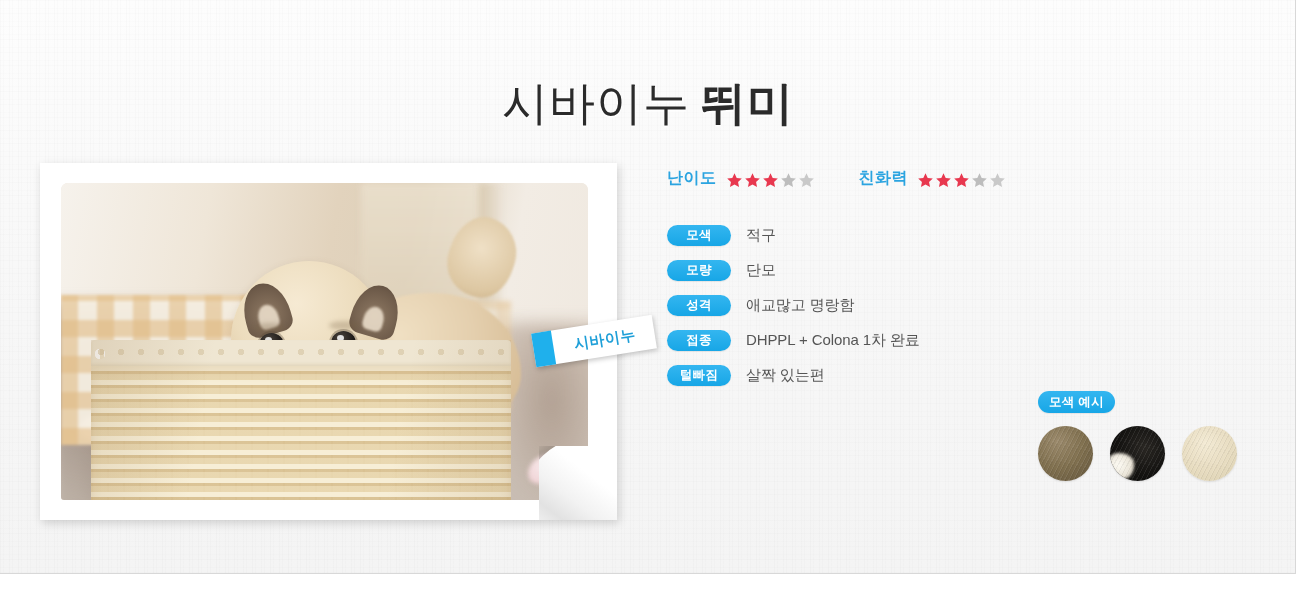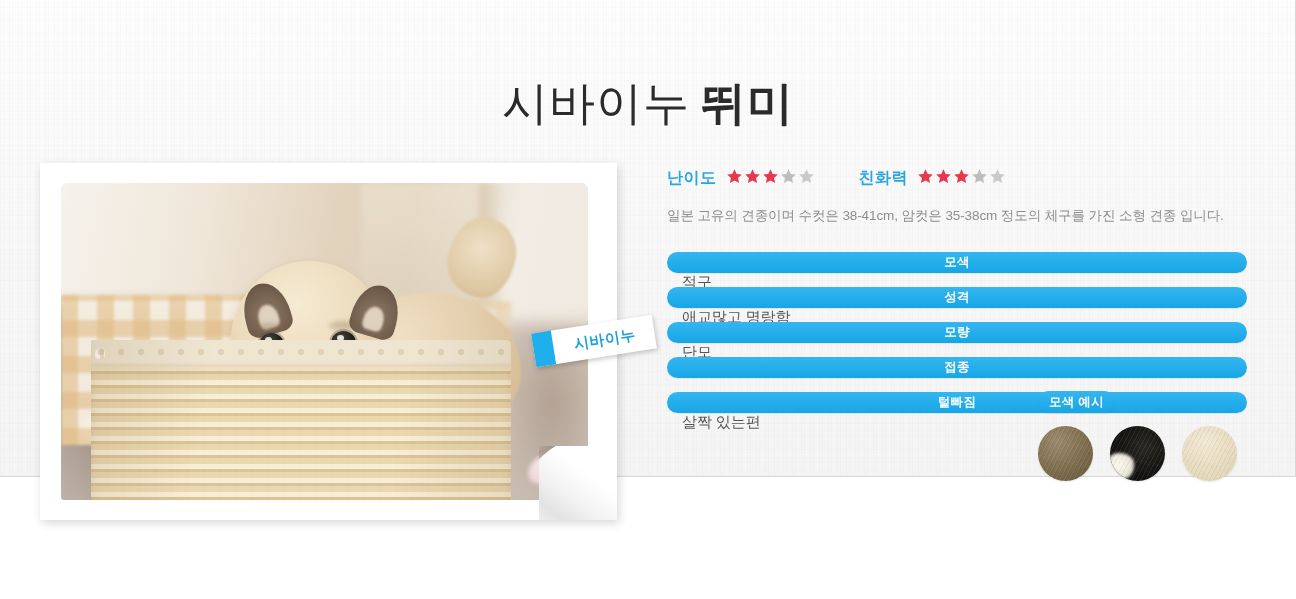--- a/index.html
+++ b/index.html
@@ -12,21 +12,21 @@
     height: 599px;
     overflow: hidden;
     font-family: "Liberation Sans", "DejaVu Sans", sans-serif;
     background: #ffffff;
   }
 
   
   .page {
     position: relative;
     width: 1296px;
-    height: 477px;
+    height: 574px;
     box-sizing: border-box;
     border-right: 1px solid #d8d8d8;
     border-bottom: 1px solid #d8d8d8;
     background-color: #fbfbfb;
     background-image:
       repeating-linear-gradient(90deg,
         rgba(0,0,0,0.016) 0px, rgba(0,0,0,0.016) 1px,
         rgba(255,255,255,0) 1px, rgba(255,255,255,0) 3px,
         rgba(0,0,0,0.010) 3px, rgba(0,0,0,0.010) 4px,
         rgba(255,255,255,0) 4px, rgba(255,255,255,0) 9px),
@@ -289,43 +289,43 @@
   }
 
   
   .info {
     position: absolute;
     left: 667px; top: 165px;
     width: 580px;
   }
 
   .ratings { display: flex; align-items: center; height: 26px; }
-  .rating-group { display: flex; align-items: flex-start; }
+  .rating-group { display: flex; align-items: flex-end; }
   .rating-group.second { margin-left: 44px; }
   .rating-label {
     font-size: 16px; font-weight: 700; color: #2ba4e0;
     letter-spacing: 0.5px; margin-right: 9px;
   }
   .stars { display: flex; align-items: center; gap: 1px; }
   .star { width: 17px; height: 17px; display: block; }
 
   .desc {
     margin-top: 15px;
     font-size: 13.5px;
     line-height: 19px;
     color: #8e8e8e;
     letter-spacing: -0.1px;
   }
   .desc-line { display: block; }
 
   .spec-list { margin-top: 27px; }
   .spec-row {
     display: flex;
+    align-items: center;
     height: 35px;
-    flex-direction: column;
   }
   .spec-badge {
     flex: 0 0 auto;
     min-width: 46px;
     height: 21px;
     padding: 0 9px;
     border-radius: 11px;
     background: linear-gradient(180deg, #34b6f0 0%, #17a6e6 100%);
     color: #ffffff;
     font-size: 12.5px;
@@ -494,42 +494,42 @@
             </svg>
           <svg class="star" viewBox="0 0 24 24">
               <path fill="#c9c9c9" d="M12 1.8l3.1 6.6 7.2.9-5.3 4.9 1.4 7.1L12 17.8 5.6 21.3 7 14.2 1.7 9.3l7.2-.9z"></path>
             </svg>
         </span>
       </div>
 
     </div>
 
     <div class="desc">
-      <span class="desc-line">일본 고유의 견종이며 수컷은 38-41cm, 암컷은 35-38cm 정도의 체구를 가진 소형 견종 입니다.</span>
     </div>
 
     <div class="spec-list">
 
       <div class="spec-row">
         <span class="spec-badge">모색</span>
         <span class="spec-value">적구</span>
       </div>
 
       <div class="spec-row">
+        <span class="spec-badge">모량</span>
+        <span class="spec-value">단모</span>
+      </div>
+
+      <div class="spec-row">
         <span class="spec-badge">성격</span>
         <span class="spec-value">애교많고 명랑함</span>
       </div>
 
       <div class="spec-row">
-        <span class="spec-badge">모량</span>
-        <span class="spec-value">단모</span>
-      </div>
-
-      <div class="spec-row">
         <span class="spec-badge">접종</span>
+        <span class="spec-value">DHPPL + Colona 1차 완료</span>
       </div>
 
 
       <div class="spec-row">
         <span class="spec-badge">털빠짐</span>
         <span class="spec-value">살짝 있는편</span>
       </div>
 
 
     </div>

